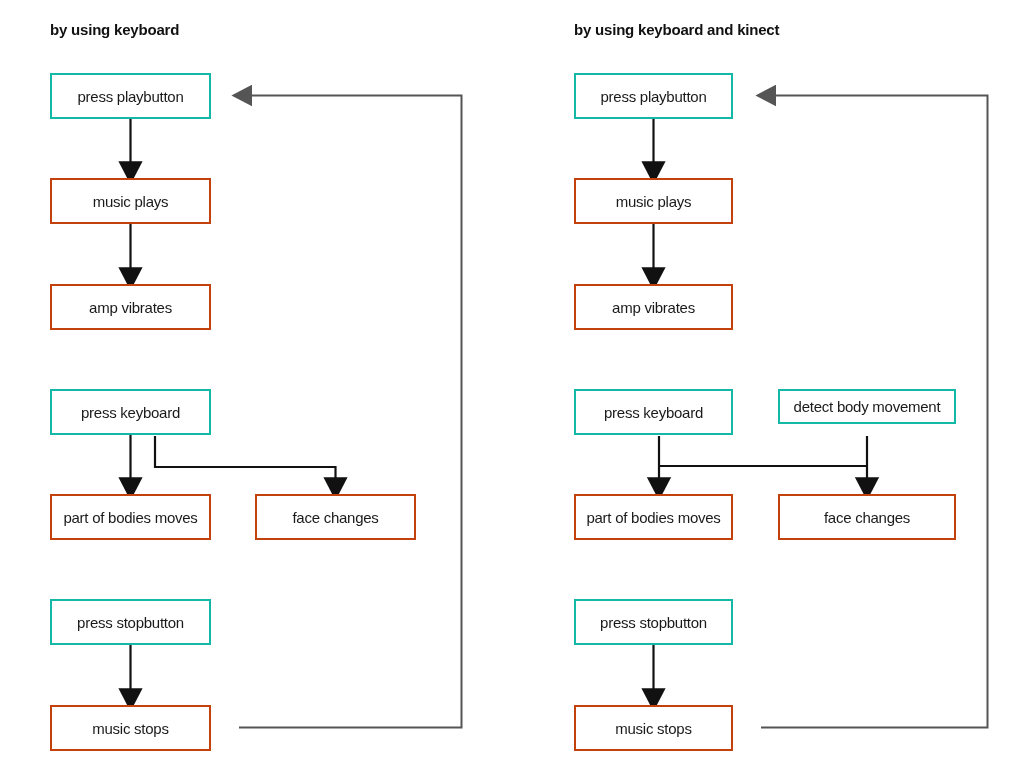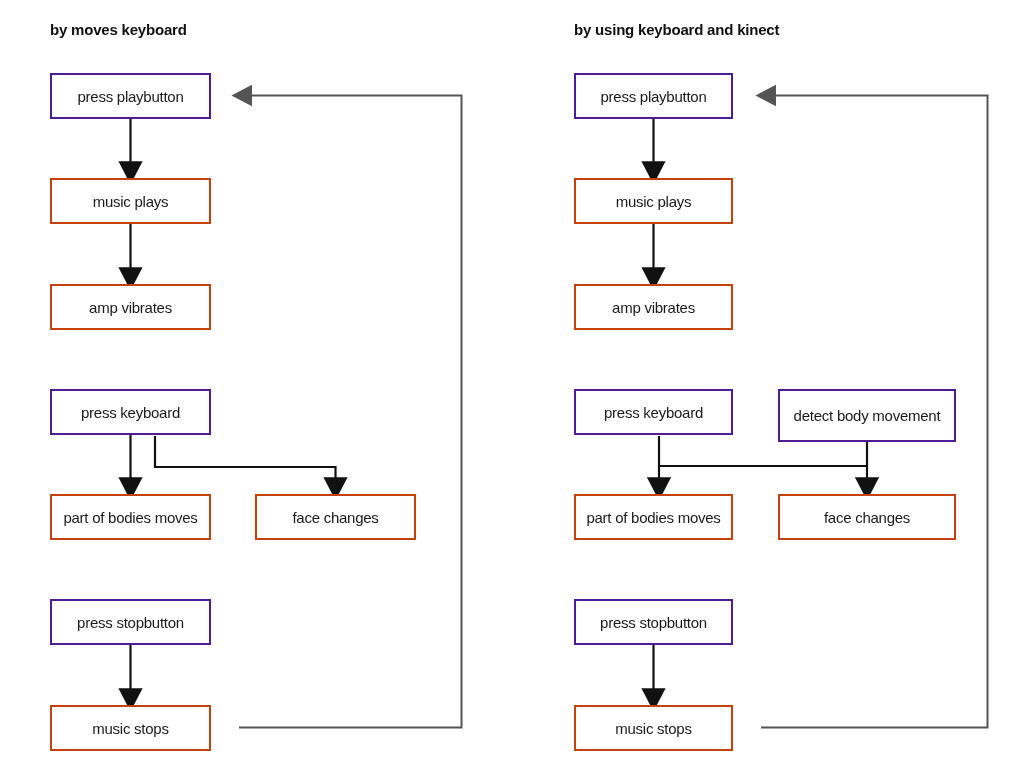--- a/index.html
+++ b/index.html
@@ -39,38 +39,38 @@
     align-items: center;
     justify-content: center;
     font-family: "Liberation Sans", sans-serif;
     font-size: 15px;
     line-height: 1;
     letter-spacing: -0.25px;
     color: #1a1a1a;
     white-space: nowrap;
   }
   .node.gray { border: 2px solid #c2410c; }
-  .node.blue { border: 2px solid #4c1d95; text-align: center; }
+  .node.blue { border: 2px solid #14b8a6; text-align: center; }
 
   
   #wires {
     position: absolute;
     left: 0;
     top: 0;
     width: 1024px;
     height: 782px;
     pointer-events: none;
   }
 </style>
 </head>
 <body>
 
 <div id="canvas">
 
-  <div class="column-title" id="title-left">by moves keyboard</div>
+  <div class="column-title" id="title-left">by using keyboard</div>
   <div class="column-title" id="title-right">by using keyboard and kinect</div>
 
   <svg id="wires" viewBox="0 0 1024 782">
     <defs>
       <marker id="ah-black" markerWidth="12" markerHeight="11" refX="1.2" refY="5.5" orient="auto" markerUnits="strokeWidth">
         <path d="M0,0 L0,11 L10.5,5.5 z" fill="#111111"></path>
       </marker>
       <marker id="ah-gray" markerWidth="12" markerHeight="11" refX="1.2" refY="5.5" orient="auto" markerUnits="strokeWidth">
         <path d="M0,0 L0,11 L10.5,5.5 z" fill="#555555"></path>
       </marker>
@@ -107,19 +107,19 @@
   <div class="node blue" style="left:50px;  top:389px; width:161px; height:46px;">press keyboard</div>
   <div class="node gray" style="left:50px;  top:494px; width:161px; height:46px;">part of bodies moves</div>
   <div class="node gray" style="left:255px; top:494px; width:161px; height:46px;">face changes</div>
   <div class="node blue" style="left:50px;  top:599px; width:161px; height:46px;">press stopbutton</div>
   <div class="node gray" style="left:50px;  top:705px; width:161px; height:46px;">music stops</div>
 
   <div class="node blue" style="left:574px; top:73px;  width:159px; height:46px;">press playbutton</div>
   <div class="node gray" style="left:574px; top:178px; width:159px; height:46px;">music plays</div>
   <div class="node gray" style="left:574px; top:284px; width:159px; height:46px;">amp vibrates</div>
   <div class="node blue" style="left:574px; top:389px; width:159px; height:46px;">press keyboard</div>
-  <div class="node blue" style="left:778px; top:389px; width:178px; height:53px;">detect body movement</div>
+  <div class="node blue" style="left:778px; top:389px; width:178px; height:35px;">detect body movement</div>
   <div class="node gray" style="left:574px; top:494px; width:159px; height:46px;">part of bodies moves</div>
   <div class="node gray" style="left:778px; top:494px; width:178px; height:46px;">face changes</div>
   <div class="node blue" style="left:574px; top:599px; width:159px; height:46px;">press stopbutton</div>
   <div class="node gray" style="left:574px; top:705px; width:159px; height:46px;">music stops</div>
 
 </div>
 
 </body></html>

